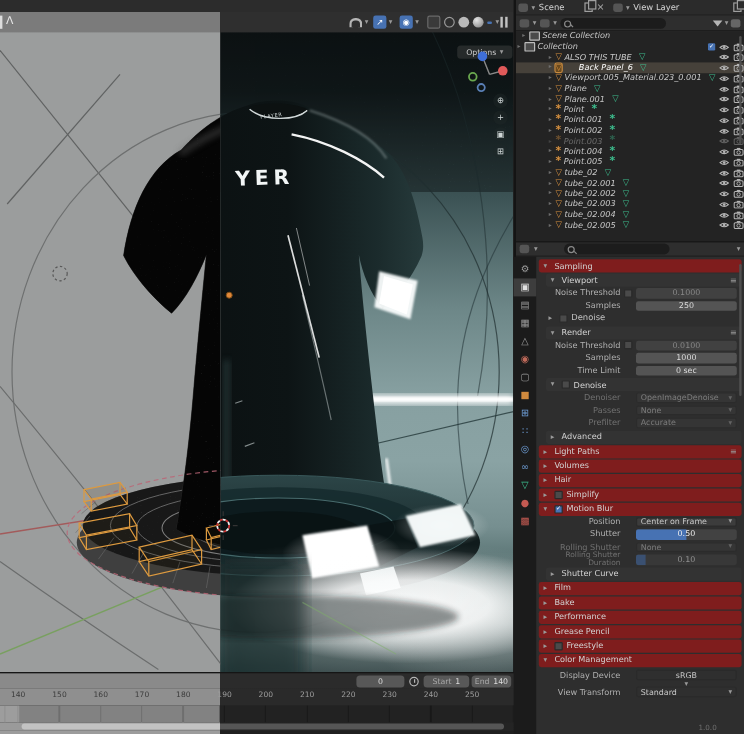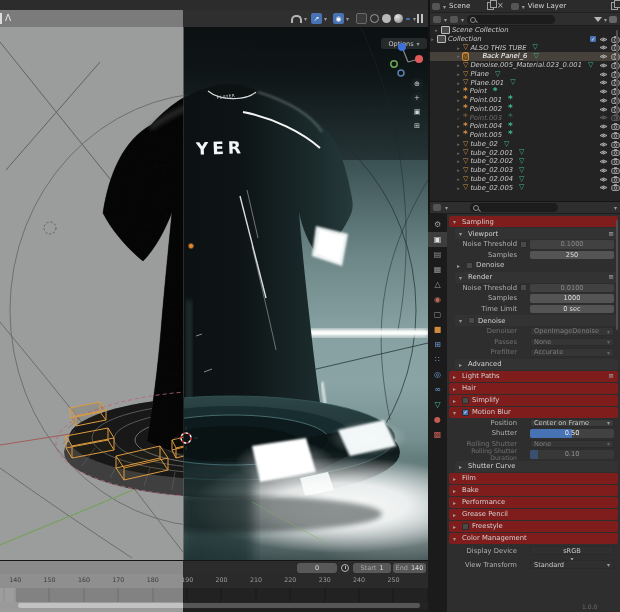--- a/index.html
+++ b/index.html
@@ -432,21 +432,21 @@
             <rect x="0.8" y="1.6" width="7.4" height="4.8" rx="1" fill="none" stroke="#b5b5b5" stroke-width="0.9"></rect>
             <circle cx="4.5" cy="4" r="1.4" fill="none" stroke="#b5b5b5" stroke-width="0.8"></circle>
             <rect x="3" y="0.2" width="3" height="1.3" fill="#b5b5b5"></rect>
           </svg>
         </span>
       </div>
 
       <div class="orow ind2 icon-mesh data-mesh">
         <span class="arrow">▸</span>
         <span class="oicon"></span>
-        <span class="oname">Denoise.005_Material.023_0.001</span>
+        <span class="oname">Viewport.005_Material.023_0.001</span>
         <span class="dicon"></span>
         <span class="otoggles">
 
           <svg class="tsvg" width="9" height="7">
             <path d="M1,3.5 Q4.5,0.5 8,3.5 Q4.5,6.5 1,3.5 Z" fill="none" stroke="#b5b5b5" stroke-width="0.9"></path>
             <circle cx="4.5" cy="3.5" r="1.1" fill="#b5b5b5"></circle>
           </svg>
           <svg class="tsvg" width="9" height="7">
             <rect x="0.8" y="1.6" width="7.4" height="4.8" rx="1" fill="none" stroke="#b5b5b5" stroke-width="0.9"></rect>
             <circle cx="4.5" cy="4" r="1.4" fill="none" stroke="#b5b5b5" stroke-width="0.8"></circle>
@@ -838,20 +838,24 @@
         </span>
       </div>
     <div class="phead sub">
         <span class="caret">▸</span>
         <span>Advanced</span>
       </div>
     <div class="phead">
         <span class="caret">▸</span>
         <span>Light Paths</span>
         <span class="preset">≡</span>
+      </div>
+    <div class="phead">
+        <span class="caret">▸</span>
+        <span>Volumes</span>
       </div>
     <div class="phead">
         <span class="caret">▸</span>
         <span>Hair</span>
       </div>
     <div class="phead">
         <span class="caret">▸</span>
         <span class="cb"></span>
         <span>Simplify</span>
       </div>

